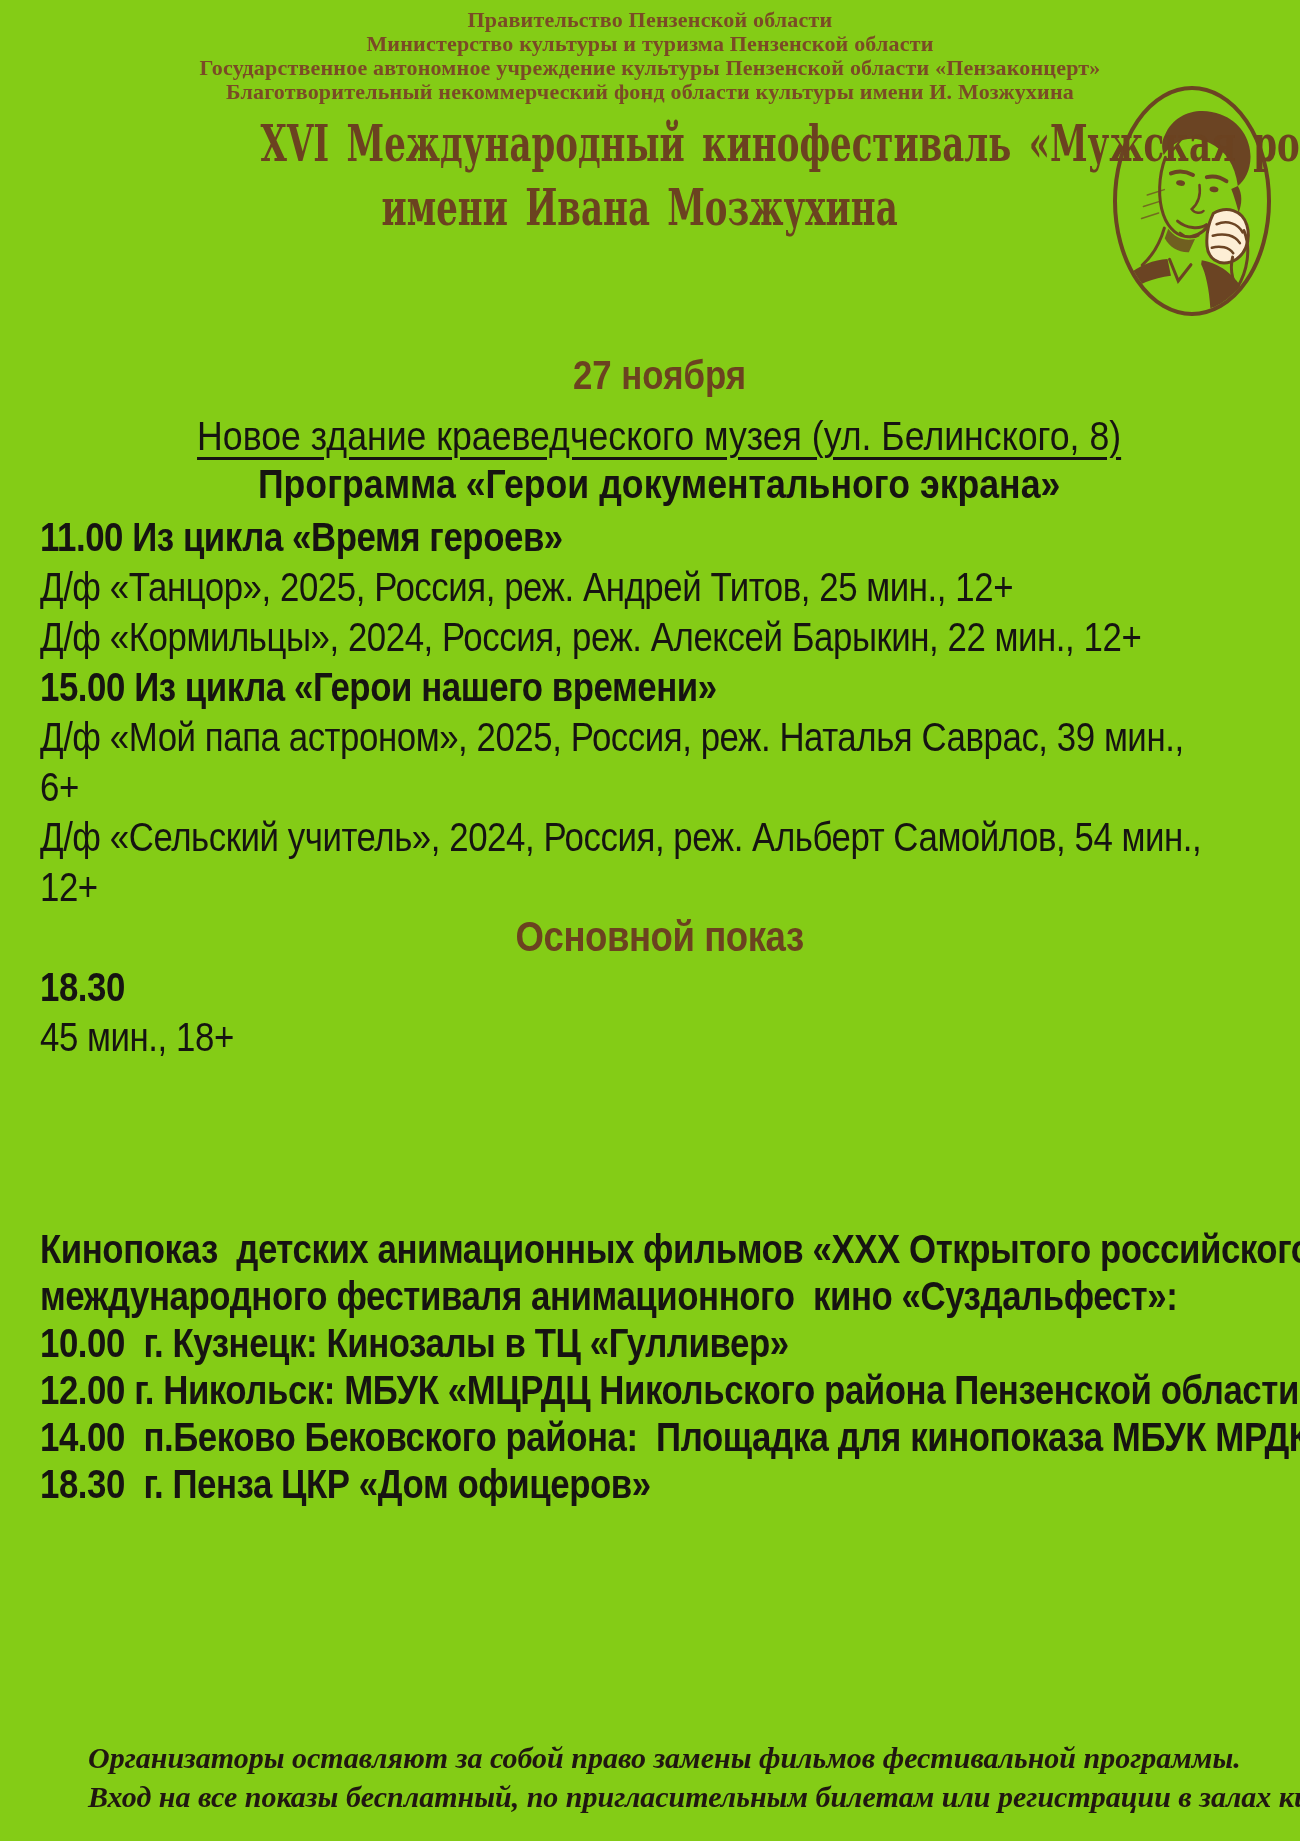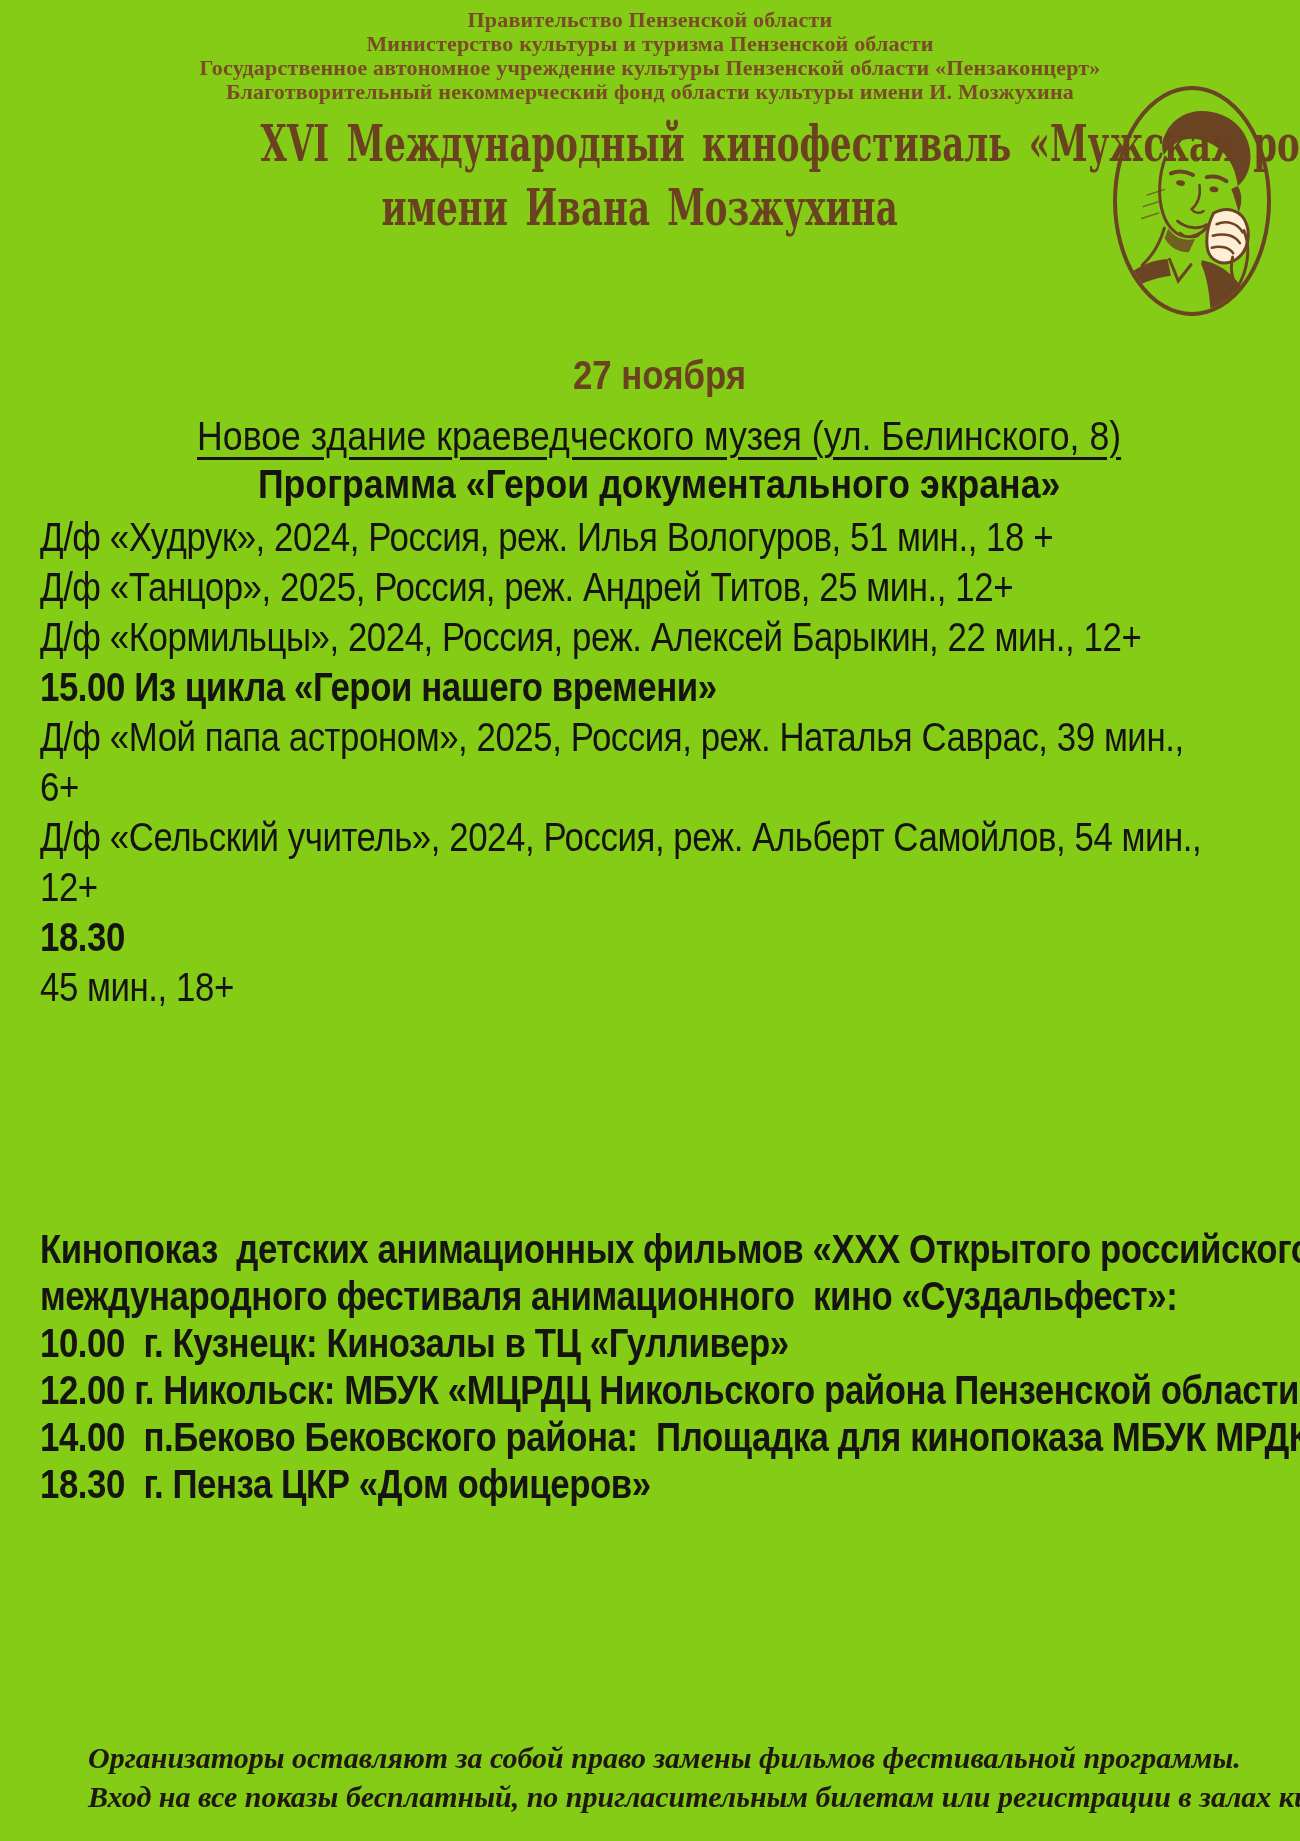--- a/index.html
+++ b/index.html
@@ -128,28 +128,29 @@
   <div class="title-block">
     <div class="title-line"><span class="cond-t">XVI Международный кинофестиваль «Мужская роль»</span></div>
     <div class="title-line"><span class="cond-t">имени Ивана Мозжухина</span></div>
   </div>
 
   <div class="center-line date-heading"><span class="cond-c">27 ноября</span></div>
   <div class="center-line venue-line"><span class="cond-c">Новое здание краеведческого музея (ул. Белинского, 8)</span></div>
   <div class="center-line program-title"><span class="cond-c">Программа «Герои документального экрана»</span></div>
 
   <div class="screenings">
-    <div class="line"><span class="cond-l">Д/ф «Худрук», 2024, Россия, реж. Илья Вологуров, 51 мин., 18 +</span></div>
+    <div class="line bold"><span class="cond-l">11.00 Из цикла «Время героев»</span></div>
     <div class="line"><span class="cond-l">Д/ф «Танцор», 2025, Россия, реж. Андрей Титов, 25 мин., 12+</span></div>
     <div class="line"><span class="cond-l">Д/ф «Кормильцы», 2024, Россия, реж. Алексей Барыкин, 22 мин., 12+</span></div>
     <div class="line bold"><span class="cond-l">15.00 Из цикла «Герои нашего времени»</span></div>
     <div class="line"><span class="cond-l">Д/ф «Мой папа астроном», 2025, Россия, реж. Наталья Саврас, 39 мин.,</span></div>
     <div class="line"><span class="cond-l">6+</span></div>
     <div class="line"><span class="cond-l">Д/ф «Сельский учитель», 2024, Россия, реж. Альберт Самойлов, 54 мин.,</span></div>
     <div class="line"><span class="cond-l">12+</span></div>
+    <div class="line brown-center"><span class="cond-c">Основной показ</span></div>
     <div class="line bold"><span class="cond-l">18.30</span></div>
     <div class="line"><span class="cond-l">45 мин., 18+</span></div>
   </div>
 
   <div class="anim-block">
     <div class="anim-line"><span class="cond-l">Кинопоказ  детских анимационных фильмов «XXX Открытого российского</span></div>
     <div class="anim-line"><span class="cond-l">международного фестиваля анимационного  кино «Суздальфест»:</span></div>
     <div class="anim-line"><span class="cond-l">10.00  г. Кузнецк: Кинозалы в ТЦ «Гулливер»</span></div>
     <div class="anim-line"><span class="cond-l">12.00 г. Никольск: МБУК «МЦРДЦ Никольского района Пензенской области»</span></div>
     <div class="anim-line"><span class="cond-l">14.00  п.Беково Бековского района:  Площадка для кинопоказа МБУК МРДК</span></div>

